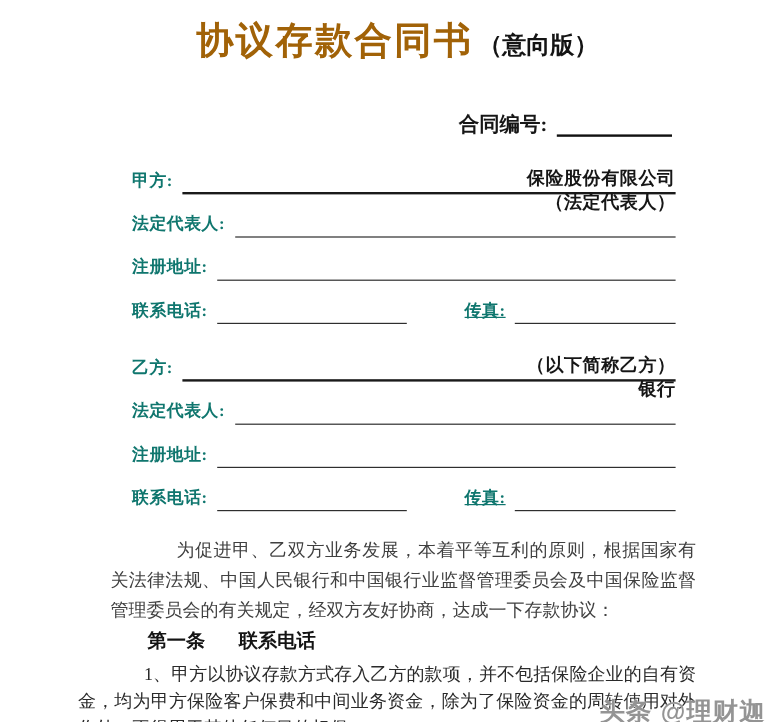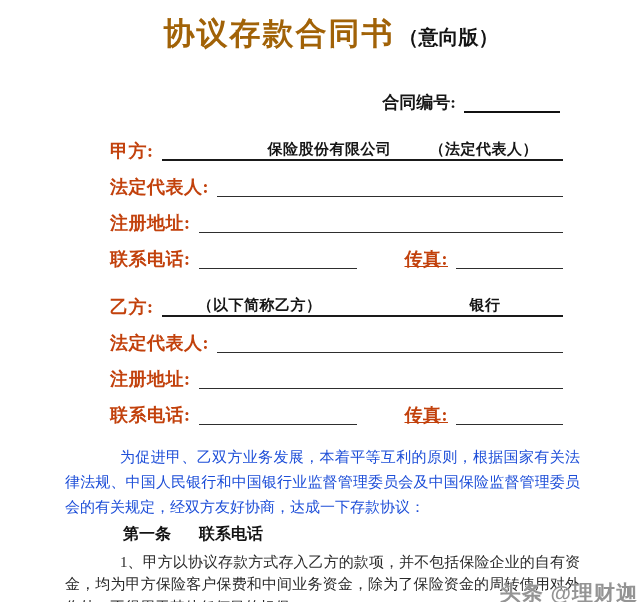--- a/index.html
+++ b/index.html
@@ -27,45 +27,46 @@
   }
   .cn-label{font-weight:bold;font-size:17px;color:#161616;line-height:20px;}
   .cn-line{width:96px;height:19px;margin-left:8px;border-bottom:2px solid #111;}
   
   .party-block{margin-top:26px;}
   .form-row{
     display:flex;align-items:flex-end;
     margin:0 77px 14px 86px;height:22px;
   }
   .f-label{
-    font-weight:bold;font-size:18px;color:#c2410c;
+    font-weight:bold;font-size:14px;color:#0f766e;
     line-height:20px;white-space:nowrap;letter-spacing:.5px;padding-left:24px;
   }
   .fill-line{
     flex:1;height:21px;margin-left:8px;
     border-bottom:1.5px solid #2e2e2e;
   }
   .name-line{
     display:flex;align-items:flex-end;
     border-bottom:2px solid #1a1a1a;
     font-weight:bold;font-size:15px;color:#161616;
     white-space:nowrap;
+    flex-direction:column;
   }
   .name-line .on-line{line-height:20px;letter-spacing:.5px;}
   .pad-a{padding-left:106px;}
   .pad-b{padding-left:148px;}
   .gap-a{margin-left:38px;}
   .gap-b{margin-left:36px;}
   .phone-line{flex:0 0 158px;}
   .fax-label{margin-left:24px;text-decoration:underline;}
   
   .preamble{
-    margin:21px 60px 0 65px;
-    font-size:15px;line-height:25px;color:#1d4ed8;
-    text-indent:55px;text-align:justify;font-family:Liberation Mono, monospace;
+    margin:21px 60px 0 92px;
+    font-size:15px;line-height:25px;color:#404040;
+    text-indent:55px;text-align:justify;
   }
   .article-heading{
     margin:3px 0 0 123px;
     font-size:16px;font-weight:bold;color:#141414;line-height:20px;
   }
   .article-heading .a-title{margin-left:28px;}
   .clause{
     margin:7px 60px 0 65px;
     font-size:15px;line-height:22.4px;color:#2a2a2a;
     text-indent:55px;text-align:justify;

